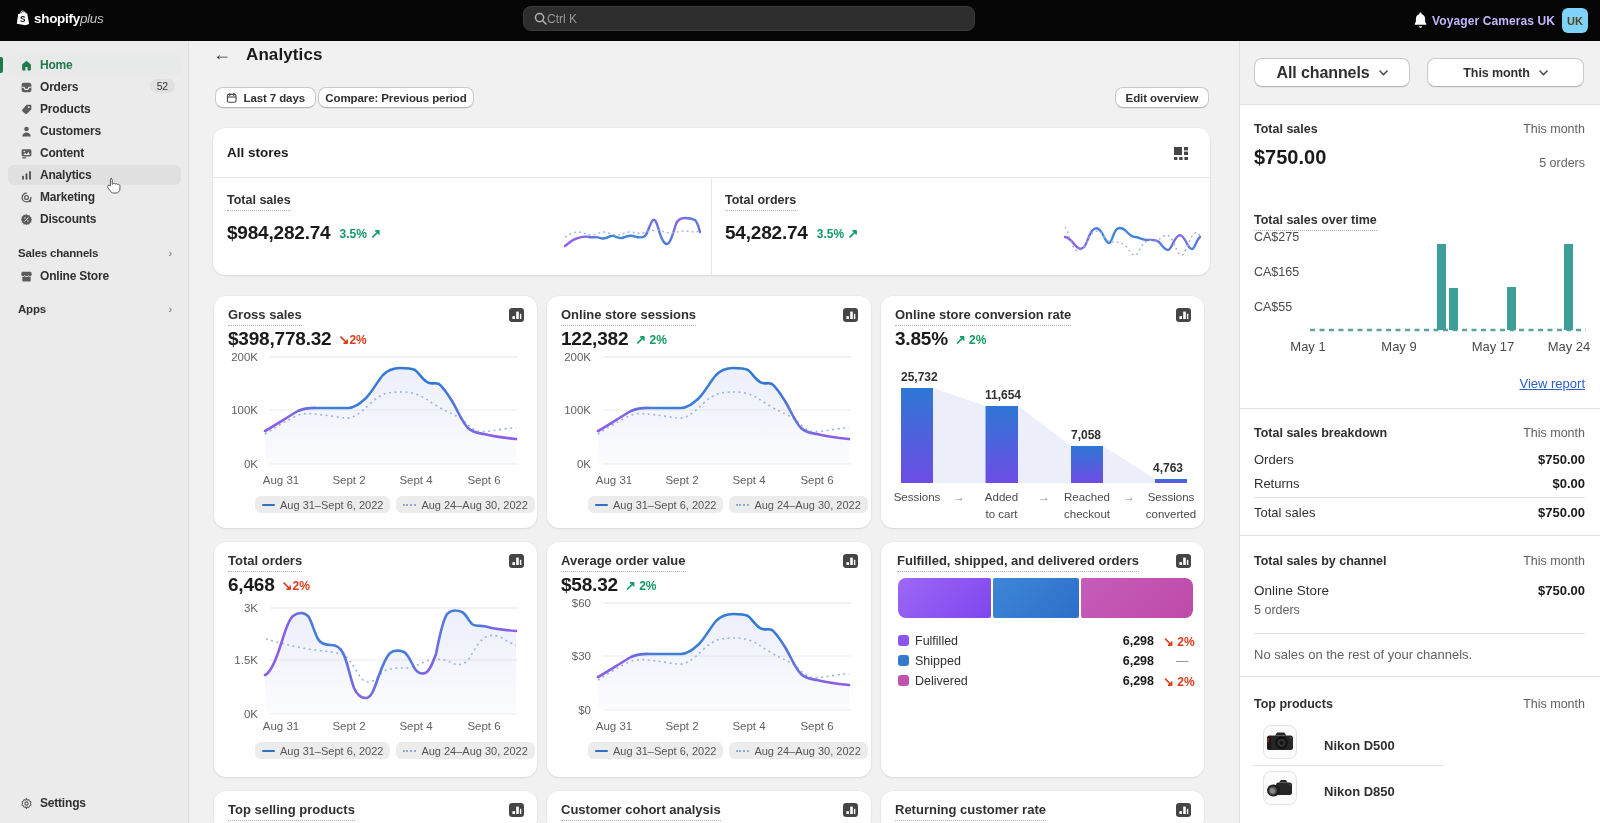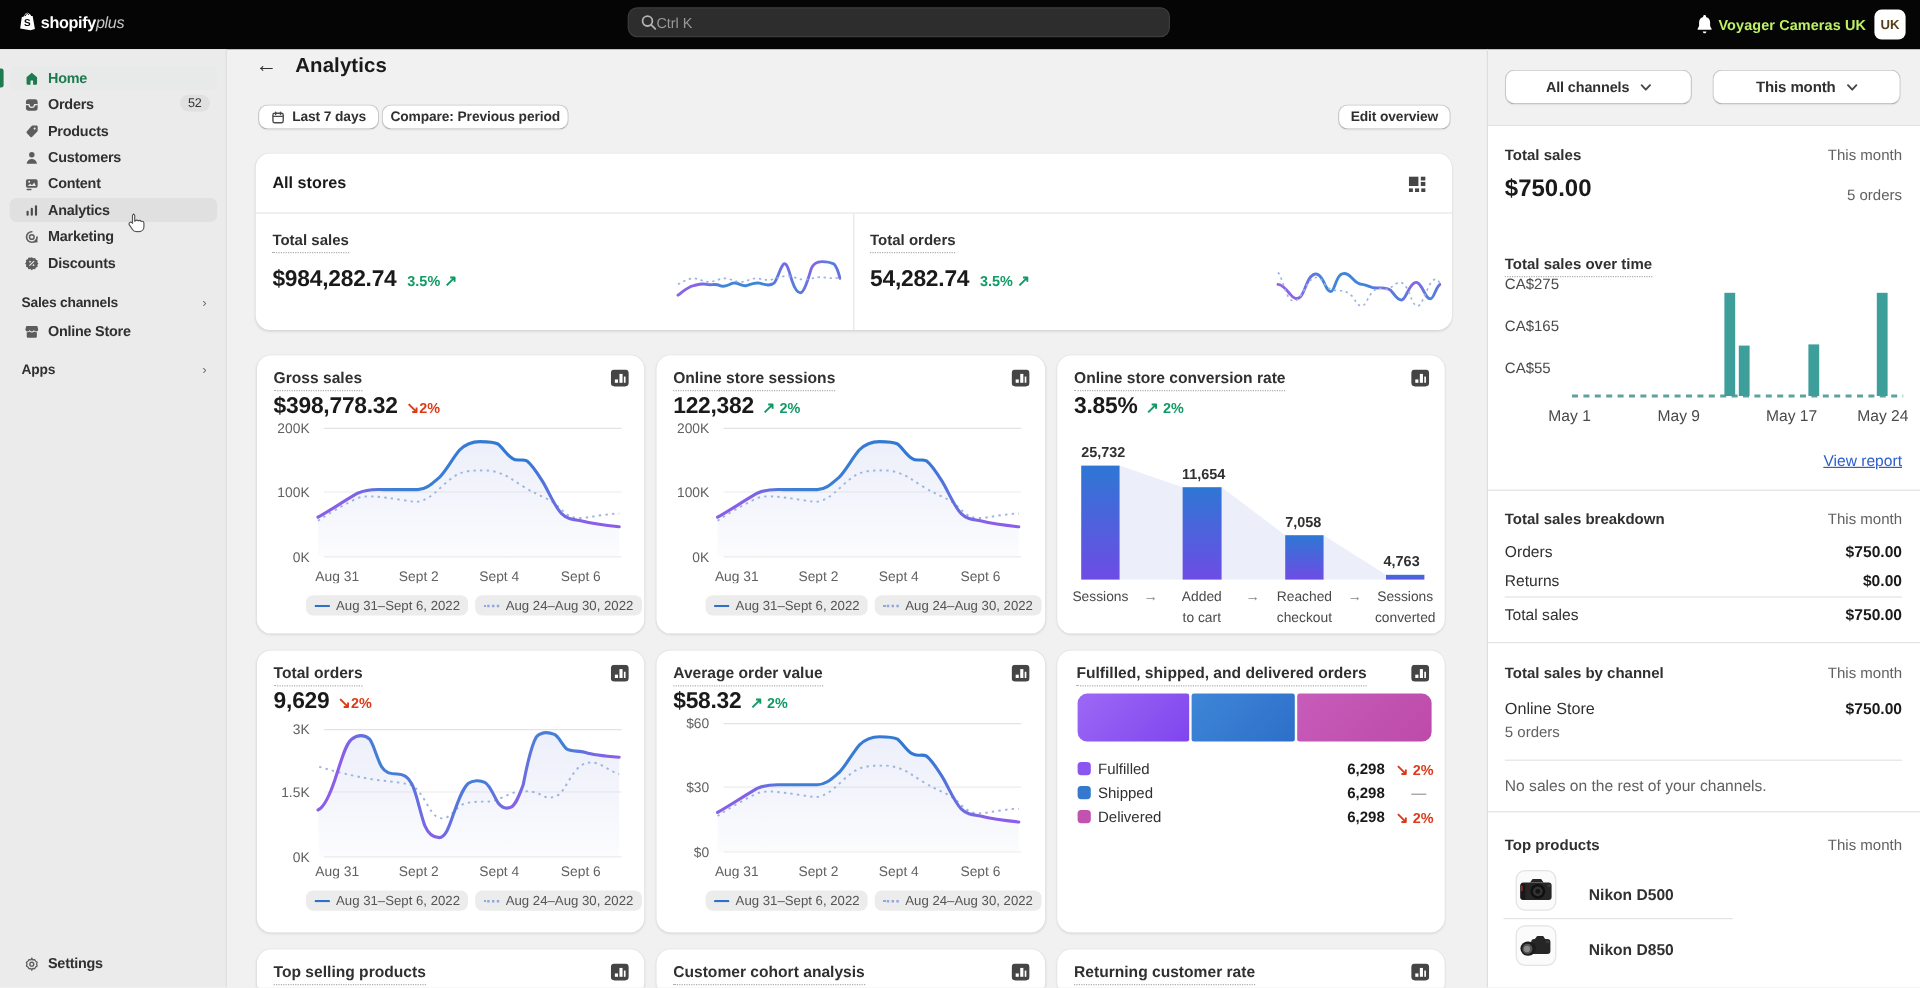--- a/index.html
+++ b/index.html
@@ -9,22 +9,22 @@
 .abs{position:absolute;}
 
 
 .topbar{position:absolute;left:0;top:0;width:1600px;height:41px;background:#050505;}
 .logo{position:absolute;left:16px;top:10px;display:flex;align-items:center;}
 .logotext{color:#fff;font-size:13.5px;font-weight:700;margin-left:4px;letter-spacing:-0.3px;}
 .logotext i{font-weight:400;color:#c6c6c6;font-style:italic;}
 .searchbox{position:absolute;left:523px;top:6px;width:452px;height:25px;background:#2d2d2d;border:1px solid #3c3c3c;border-radius:8px;display:flex;align-items:center;padding:0 10px;}
 .searchbox .stx{color:#b3b3b3;font-size:12.5px;margin-left:8px;flex:1;}
 .searchbox .ctrlk{color:#999;font-size:12px;}
-.storename{position:absolute;right:45px;top:0;height:41px;display:flex;align-items:center;color:#bef264;font-size:12px;font-weight:700;letter-spacing:0.1px;}
-.avatar{position:absolute;left:1562px;top:8px;width:26px;height:25px;background:#ffffff;border-radius:6px;color:#57401c;font-size:11px;font-weight:700;display:flex;align-items:center;justify-content:center;}
+.storename{position:absolute;right:45px;top:0;height:41px;display:flex;align-items:center;color:#c4b5fd;font-size:12px;font-weight:700;letter-spacing:0.1px;}
+.avatar{position:absolute;left:1562px;top:8px;width:26px;height:25px;background:#7dd3fc;border-radius:6px;color:#57401c;font-size:11px;font-weight:700;display:flex;align-items:center;justify-content:center;}
 
 
 .sidebar{position:absolute;left:0;top:41px;width:189px;height:782px;background:#ebebeb;border-right:1px solid #dedede;padding-left:24px;}
 .nav{position:absolute;left:8px;top:14px;width:173px;}
 .nitem{position:relative;height:20px;margin-bottom:2px;border-radius:6px;display:flex;align-items:center;padding-left:12px;font-size:12px;font-weight:700;letter-spacing:-0.2px;color:#303030;}
 .nitem svg{margin-right:7px;flex:0 0 auto;}
 .nitem.sel{background:#e0e0e0;}
 .nitem.home{color:#1f7a50;}
 .homebar{position:absolute;left:0px;top:16px;width:3px;height:16px;background:#1f7a50;border-radius:0 2px 2px 0;}
 .badge{position:absolute;right:6px;top:2px;background:#e0e0e0;border-radius:7px;font-size:10.5px;font-weight:400;color:#333;padding:1px 7px;}
@@ -362,21 +362,21 @@
 
     <div class="card" style="left:214px;top:542px;width:323px;height:235px;">
       <div class="ctitle" style="left:14px;top:11px;">Total orders</div>
       <svg class="cicon" style="left:295px;top:12px;" viewBox="0 0 15 15">
           <rect width="15" height="14" rx="3.2" fill="#454545"></rect>
           <rect x="3.4" y="8.2" width="2.6" height="2.8" fill="#fff"></rect>
           <rect x="7.2" y="3.6" width="2.6" height="7.4" fill="#fff"></rect>
           <rect x="10.9" y="5.8" width="1.4" height="5.2" fill="#fff"></rect>
         </svg>
       <div style="position:absolute;left:14px;top:32px;display:flex;align-items:center;gap:7px;">
-          <span class="cvalue" style="position:static;">9,629</span>
+          <span class="cvalue" style="position:static;">6,468</span>
           <span class="delta down" style="position:static;"><span style="font-size:13px;">↘</span>2%</span>
         </div>
       <svg style="position:absolute;left:0;top:50px;" width="323" height="140" viewBox="0 0 323 140">
         <line x1="56" y1="16" x2="304" y2="16" stroke="#e3e3e3" stroke-width="1"></line>
         <line x1="56" y1="68" x2="304" y2="68" stroke="#ececec" stroke-width="1"></line>
         <line x1="56" y1="122" x2="304" y2="122" stroke="#ececec" stroke-width="1"></line>
         <text x="44" y="20" font-size="11.5" fill="#616161" text-anchor="end">3K</text>
         <text x="44" y="72" font-size="11.5" fill="#616161" text-anchor="end">1.5K</text>
         <text x="44" y="126" font-size="11.5" fill="#616161" text-anchor="end">0K</text>
         <path d="M51,83 C56,81 62,68 67,52 C71,40 74,28 79,24 C84,20 90,20 94,24 C97,27 100,40 104,47 C107,52 111,53 117,53 C122,53 126,55 129,61 C133,68 136,85 140,96 C143,103 147,106 152,106 C157,106 160,98 164,86 C168,75 171,66 176,61 C180,58 186,58 190,60 C194,62 197,70 201,77 C204,81 208,82 211,81 C215,80 218,73 222,62 C225,47 228,30 233,22 C237,18 243,18 248,20 C252,22 254,28 258,32 C262,35 268,33 274,35 C280,37 290,38 302,39 L302,122 L52,122 Z" fill="url(#fg1)" stroke="none"></path>
@@ -476,21 +476,21 @@
           <rect x="3.4" y="8.2" width="2.6" height="2.8" fill="#fff"></rect>
           <rect x="7.2" y="3.6" width="2.6" height="7.4" fill="#fff"></rect>
           <rect x="10.9" y="5.8" width="1.4" height="5.2" fill="#fff"></rect>
         </svg>
     </div>
   </div>
 
   <div id="rightpanel">
     <div class="vline"></div>
     <div class="rp"></div>
-    <div class="btn" style="left:1254px;top:58px;width:156px;height:29px;gap:9px;font-size:12px;">All channels <svg width="9" height="6" viewBox="0 0 9 6">
+    <div class="btn" style="left:1254px;top:58px;width:156px;height:29px;gap:9px;font-size:16px;">All channels <svg width="9" height="6" viewBox="0 0 9 6">
           <path d="M1 1l3.5 3.7L8 1" fill="none" stroke="#4a4a4a" stroke-width="1.6" stroke-linecap="round" stroke-linejoin="round"></path>
         </svg></div>
     <div class="btn" style="left:1427px;top:58px;width:157px;height:29px;gap:9px;font-size:12.5px;">This month <svg width="9" height="6" viewBox="0 0 9 6">
           <path d="M1 1l3.5 3.7L8 1" fill="none" stroke="#4a4a4a" stroke-width="1.6" stroke-linecap="round" stroke-linejoin="round"></path>
         </svg></div>
 
     <div class="rph" style="left:1254px;top:122px;">Total sales</div>
     <div class="rpm" style="right:15px;top:122px;">This month</div>
     <div style="position:absolute;left:1254px;top:146px;font-size:20px;font-weight:700;color:#1a1a1a;">$750.00</div>
     <div class="rpm" style="right:15px;top:156px;">5 orders</div>

